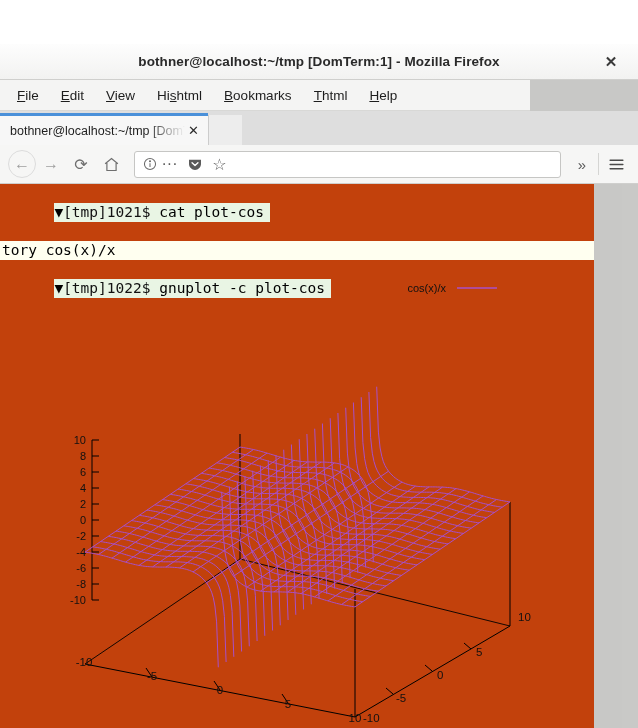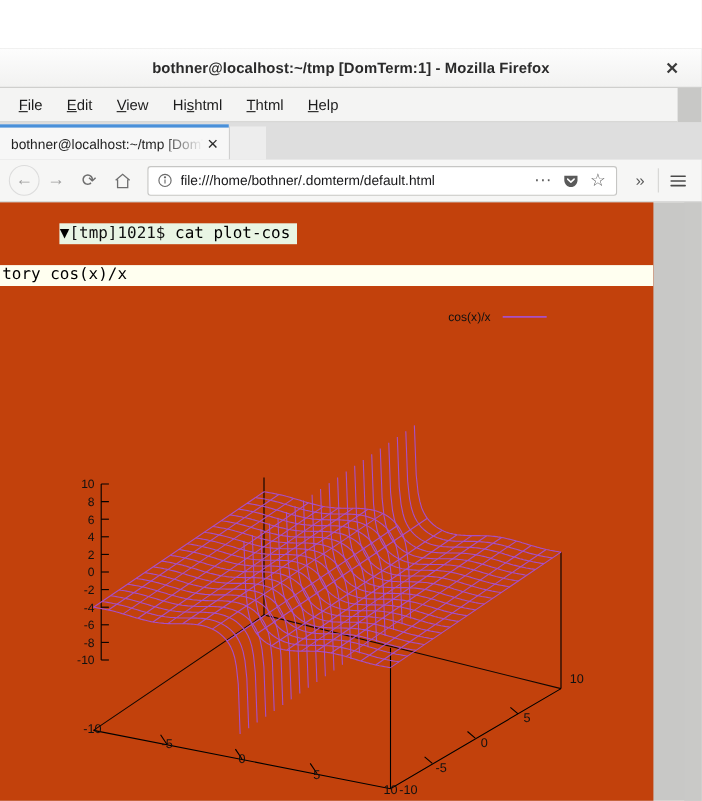--- a/index.html
+++ b/index.html
@@ -24,21 +24,21 @@
     letter-spacing: 0.1px;
   }
   .win-close {
     position: absolute; right: 10px; top: 0; height: 36px; width: 34px;
     display: flex; align-items: center; justify-content: center;
     font-size: 15px; font-weight: bold; color: #3a3a3a; cursor: pointer;
   }
 
   
   .menubar {
-    position: absolute; left: 0; top: 36px; width: 616px; height: 31px;
+    position: absolute; left: 0; top: 36px; width: 530px; height: 31px;
     background: #f4f4f3;
     border-bottom: 1px solid #d8d8d6;
     display: flex; align-items: center; padding-left: 6px;
   }
   .menu-item {
     font-size: 13.5px; color: #1d1d1d; padding: 4px 11px; cursor: pointer;
     white-space: nowrap;
   }
   .menu-item u { text-decoration: underline; }
 
@@ -156,20 +156,21 @@
   <div class="titlebar">
     <div class="title">bothner@localhost:~/tmp [DomTerm:1] - Mozilla Firefox</div>
     <div class="win-close">✕</div>
   </div>
 
   <div class="menubar">
     <div class="menu-item"><span></span><u>F</u><span>ile</span></div>
     <div class="menu-item"><span></span><u>E</u><span>dit</span></div>
     <div class="menu-item"><span></span><u>V</u><span>iew</span></div>
     <div class="menu-item"><span>Hi</span><u>s</u><span>html</span></div>
+    <div class="menu-item"><span></span><u>B</u><span>ookmarks</span></div>
     <div class="menu-item"><span></span><u>T</u><span>html</span></div>
     <div class="menu-item"><span></span><u>H</u><span>elp</span></div>
   </div>
 
   <div class="tabstrip">
     <div class="tab">
       <span class="tab-label">bothner@localhost:~/tmp [DomTerm:1]</span>
       <span class="tab-close">✕</span>
     </div>
     <div class="tab-newslot"></div>
@@ -187,21 +188,20 @@
     </div>
 
     <div class="urlbox">
       <span class="urlicon">
         <svg width="14" height="14" viewBox="0 0 24 24" fill="none" stroke="currentColor" stroke-width="1.8">
           <circle cx="12" cy="12" r="9.5"></circle>
             <path d="M12 10.5 V17"></path>
             <circle cx="12" cy="7.2" r="0.9" fill="currentColor"></circle>
         </svg>
       </span>
-      <span class="url-text" title="Search or enter address">file:///home/bothner/.domterm/default.html</span>
       <span class="url-right">
         <span class="ib">···</span>
         <span class="ib">
           <svg width="16" height="16" viewBox="0 0 24 24" fill="#5a5a5a">
             <path d="M3 5.5h18v6.2c0 5-4 9.3-9 9.3s-9-4.3-9-9.3z"></path>
             <path d="M7.6 10.2 L12 14.3 L16.4 10.2" fill="none" stroke="#ffffff" stroke-width="2.1" stroke-linecap="round" stroke-linejoin="round"></path>
           </svg>
         </span>
         <span class="ib">☆</span>
       </span>
@@ -215,20 +215,23 @@
       </svg>
     </div>
   </div>
 
   <div class="content">
 
     <div class="termline">
       <span class="prompt-line"><span class="tri">▼</span><span class="pnum">[tmp]1021$</span><span class="cmd"> cat plot-cos</span></span>
     </div>
     <div class="termline plain-line">tory cos(x)/x</div>
+    <div class="termline">
+      <span class="prompt-line"><span class="tri">▼</span><span class="pnum">[tmp]1022$</span><span class="cmd"> gnuplot -c plot-cos</span></span>
+    </div>
 
     <div class="plotwrap">
       <svg class="plot" width="622" height="540" viewBox="0 0 622 540">
         <defs>
           <clipPath id="surfclip">
               <rect x="60" y="20" width="510" height="420"></rect>
             </clipPath>
         </defs>
 
         <g>

